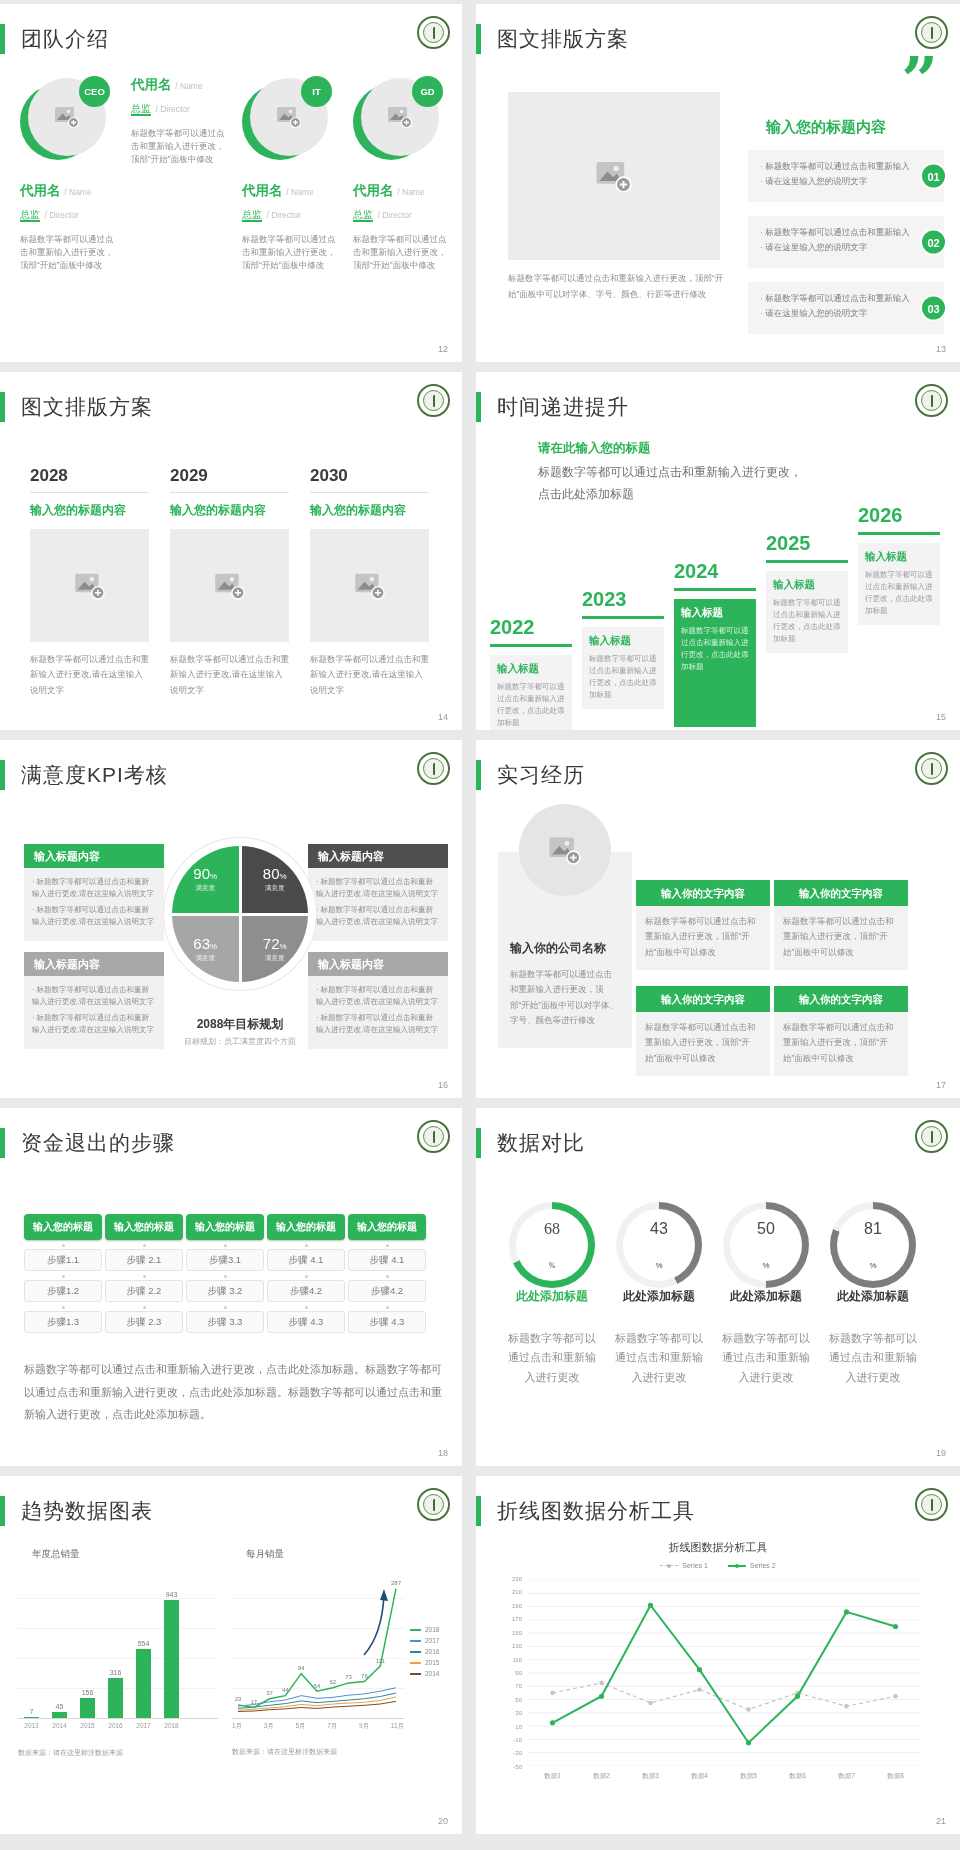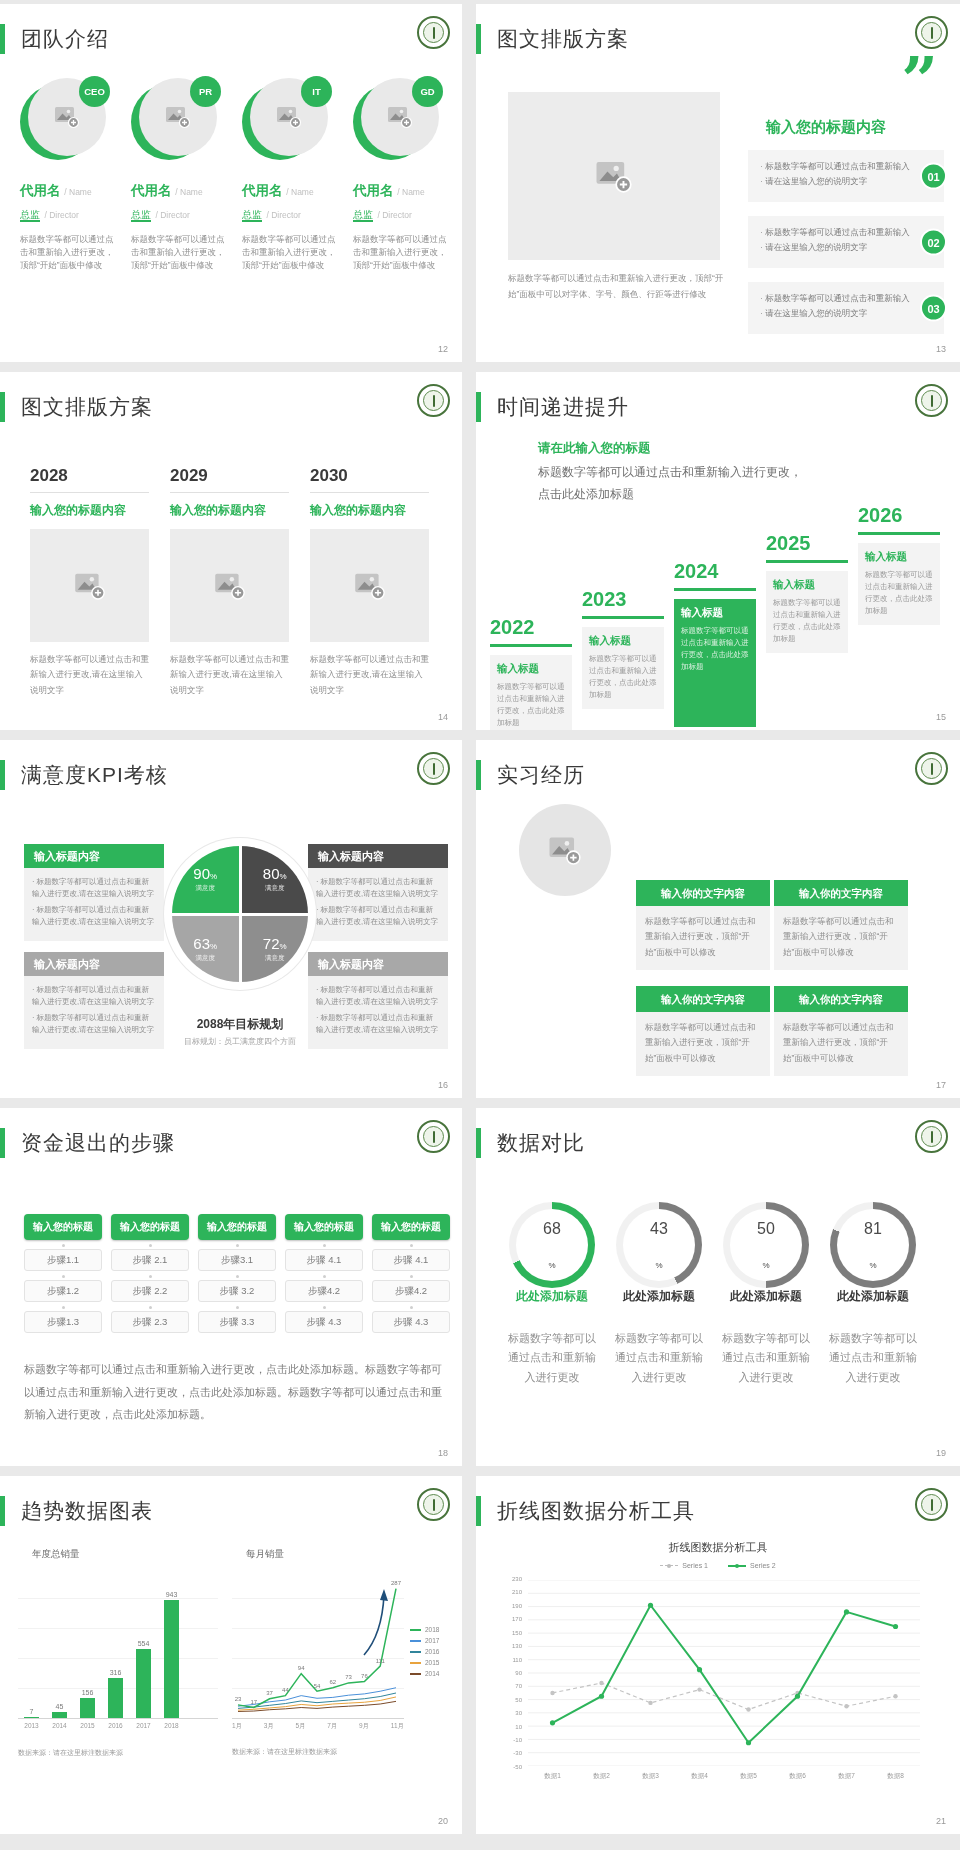--- a/index.html
+++ b/index.html
@@ -80,21 +80,21 @@
   
   .circle-ph{position:absolute;left:43px;top:64px;width:92px;height:92px;border-radius:50%;background:#e5e5e5;display:grid;place-items:center;z-index:2;}
   .company{position:absolute;left:22px;top:112px;width:134px;height:196px;background:#f1f1f1;padding:88px 12px 0;}
   .company .cname{font-size:12px;font-weight:700;color:#3a3a3a;}
   .company .cdesc{margin-top:10px;font-size:8.5px;color:#8f8f8f;line-height:1.8;}
   .xcard{position:absolute;width:134px;}
   .xh{height:26px;line-height:26px;text-align:center;background:var(--g);color:#fff;font-size:10.5px;font-weight:700;}
   .xb{background:#f2f2f2;padding:8px 9px;font-size:8.5px;color:#8f8f8f;line-height:1.8;min-height:64px;}
 
   
-  .steps{position:absolute;left:24px;top:106px;display:flex;gap:9px;}
+  .steps{position:absolute;left:24px;top:106px;display:flex;gap:3px;}
   .scol{width:78px;}
   .sh2{height:26px;line-height:26px;text-align:center;background:var(--g);border-radius:4px;color:#fff;font-size:10px;font-weight:700;box-shadow:0 1px 2px rgba(0,0,0,.25);}
   .scell{display:block;height:22px;line-height:20px;text-align:center;background:#fafafa;border:1px solid #e3e3e3;border-radius:3px;font-size:9.5px;color:#7a7a7a;margin-top:9px;position:relative;}
   .scell::before{content:"";position:absolute;top:-6px;left:50%;width:3px;height:3px;margin-left:-1px;border-radius:50%;background:#cfcfcf;}
   .s18-p{position:absolute;left:24px;top:250px;width:424px;font-size:11px;color:#7d7d7d;line-height:2.05;}
 
   
   .donuts{position:absolute;left:32px;top:94px;display:flex;gap:19px;}
   .dwrap{width:88px;text-align:center;}
   .donut{width:86px;height:86px;border-radius:50%;margin:0 auto;display:grid;place-items:center;}
@@ -164,33 +164,20 @@
                   <path d="M19.5 15 v5 M17 17.5 h5" stroke="#fff" stroke-width="1.3" fill="none"></path>
                 </svg>
               </span>
           <span class="badge">CEO</span>
         </div>
         <div class="mname"><span>代用名</span> <span class="msep">/ Name</span></div>
         <div class="mroleline"><span class="mrole">总监</span> <span class="msep">/ Director</span></div>
         <div class="mdesc">标题数字等都可以通过点击和重新输入进行更改，顶部“开始”面板中修改</div>
       </div>
       <div class="member">
-        <div class="avwrap">
-          <span class="av-g"></span>
-          <span class="av">
-                <svg width="26" height="24" viewBox="0 0 26 24">
-                  <rect x="1" y="2" width="19" height="15" rx="1.5" fill="#c4c4c4"></rect>
-                  <circle cx="14.5" cy="6.5" r="1.8" fill="#efefef"></circle>
-                  <path d="M3 15 L8.5 8.5 L12.5 12.5 L15 10 L18 15 Z" fill="#8d8d8d"></path>
-                  <circle cx="19.5" cy="17.5" r="5" fill="#999" stroke="#fff" stroke-width="1.2"></circle>
-                  <path d="M19.5 15 v5 M17 17.5 h5" stroke="#fff" stroke-width="1.3" fill="none"></path>
-                </svg>
-              </span>
-          <span class="badge">PR</span>
-        </div>
         <div class="mname"><span>代用名</span> <span class="msep">/ Name</span></div>
         <div class="mroleline"><span class="mrole">总监</span> <span class="msep">/ Director</span></div>
         <div class="mdesc">标题数字等都可以通过点击和重新输入进行更改，顶部“开始”面板中修改</div>
       </div>
       <div class="member">
         <div class="avwrap">
           <span class="av-g"></span>
           <span class="av">
                 <svg width="26" height="24" viewBox="0 0 26 24">
                   <rect x="1" y="2" width="19" height="15" rx="1.5" fill="#c4c4c4"></rect>
@@ -445,20 +432,24 @@
         </div>
     <div class="circle-ph">
           <svg width="34" height="31" viewBox="0 0 26 24">
             <rect x="1" y="2" width="19" height="15" rx="1.5" fill="#c4c4c4"></rect>
             <circle cx="14.5" cy="6.5" r="1.8" fill="#efefef"></circle>
             <path d="M3 15 L8.5 8.5 L12.5 12.5 L15 10 L18 15 Z" fill="#8d8d8d"></path>
             <circle cx="19.5" cy="17.5" r="5" fill="#999" stroke="#fff" stroke-width="1.2"></circle>
             <path d="M19.5 15 v5 M17 17.5 h5" stroke="#fff" stroke-width="1.3" fill="none"></path>
           </svg>
         </div>
+    <div class="company">
+      <div class="cname">输入你的公司名称</div>
+      <div class="cdesc">标题数字等都可以通过点击和重新输入进行更改，顶部“开始”面板中可以对字体、字号、颜色等进行修改</div>
+    </div>
     <div class="xcard" style="left:160px;top:140px;">
       <div class="xh">输入你的文字内容</div>
       <div class="xb">标题数字等都可以通过点击和重新输入进行更改，顶部“开始”面板中可以修改</div>
     </div>
     <div class="xcard" style="left:298px;top:140px;">
       <div class="xh">输入你的文字内容</div>
       <div class="xb">标题数字等都可以通过点击和重新输入进行更改，顶部“开始”面板中可以修改</div>
     </div>
     <div class="xcard" style="left:160px;top:246px;">
       <div class="xh">输入你的文字内容</div>
@@ -528,21 +519,21 @@
   <section class="slide">
     <div class="shead">
           <span class="sbar"></span>
           <span class="stitle">数据对比</span>
         </div>
     <div class="logo">
           <i></i>
         </div>
     <div class="donuts">
       <div class="dwrap">
-        <div class="donut" style="background: conic-gradient(rgb(45, 180, 90) 68%, rgb(241, 241, 241) 0deg);">
+        <div class="donut" style="background: conic-gradient(rgb(45, 180, 90) 68%, rgb(241, 241, 241) 0deg); font-family: Liberation Serif, serif;">
               <div class="dv">
                 <span>68</span>
                 <em>%</em>
               </div>
             </div>
         <div class="dl green">此处添加标题</div>
         <div class="db">标题数字等都可以通过点击和重新输入进行更改</div>
       </div>
       <div class="dwrap">
         <div class="donut" style="background: conic-gradient(rgb(125, 125, 125) 43%, rgb(241, 241, 241) 0deg);">

